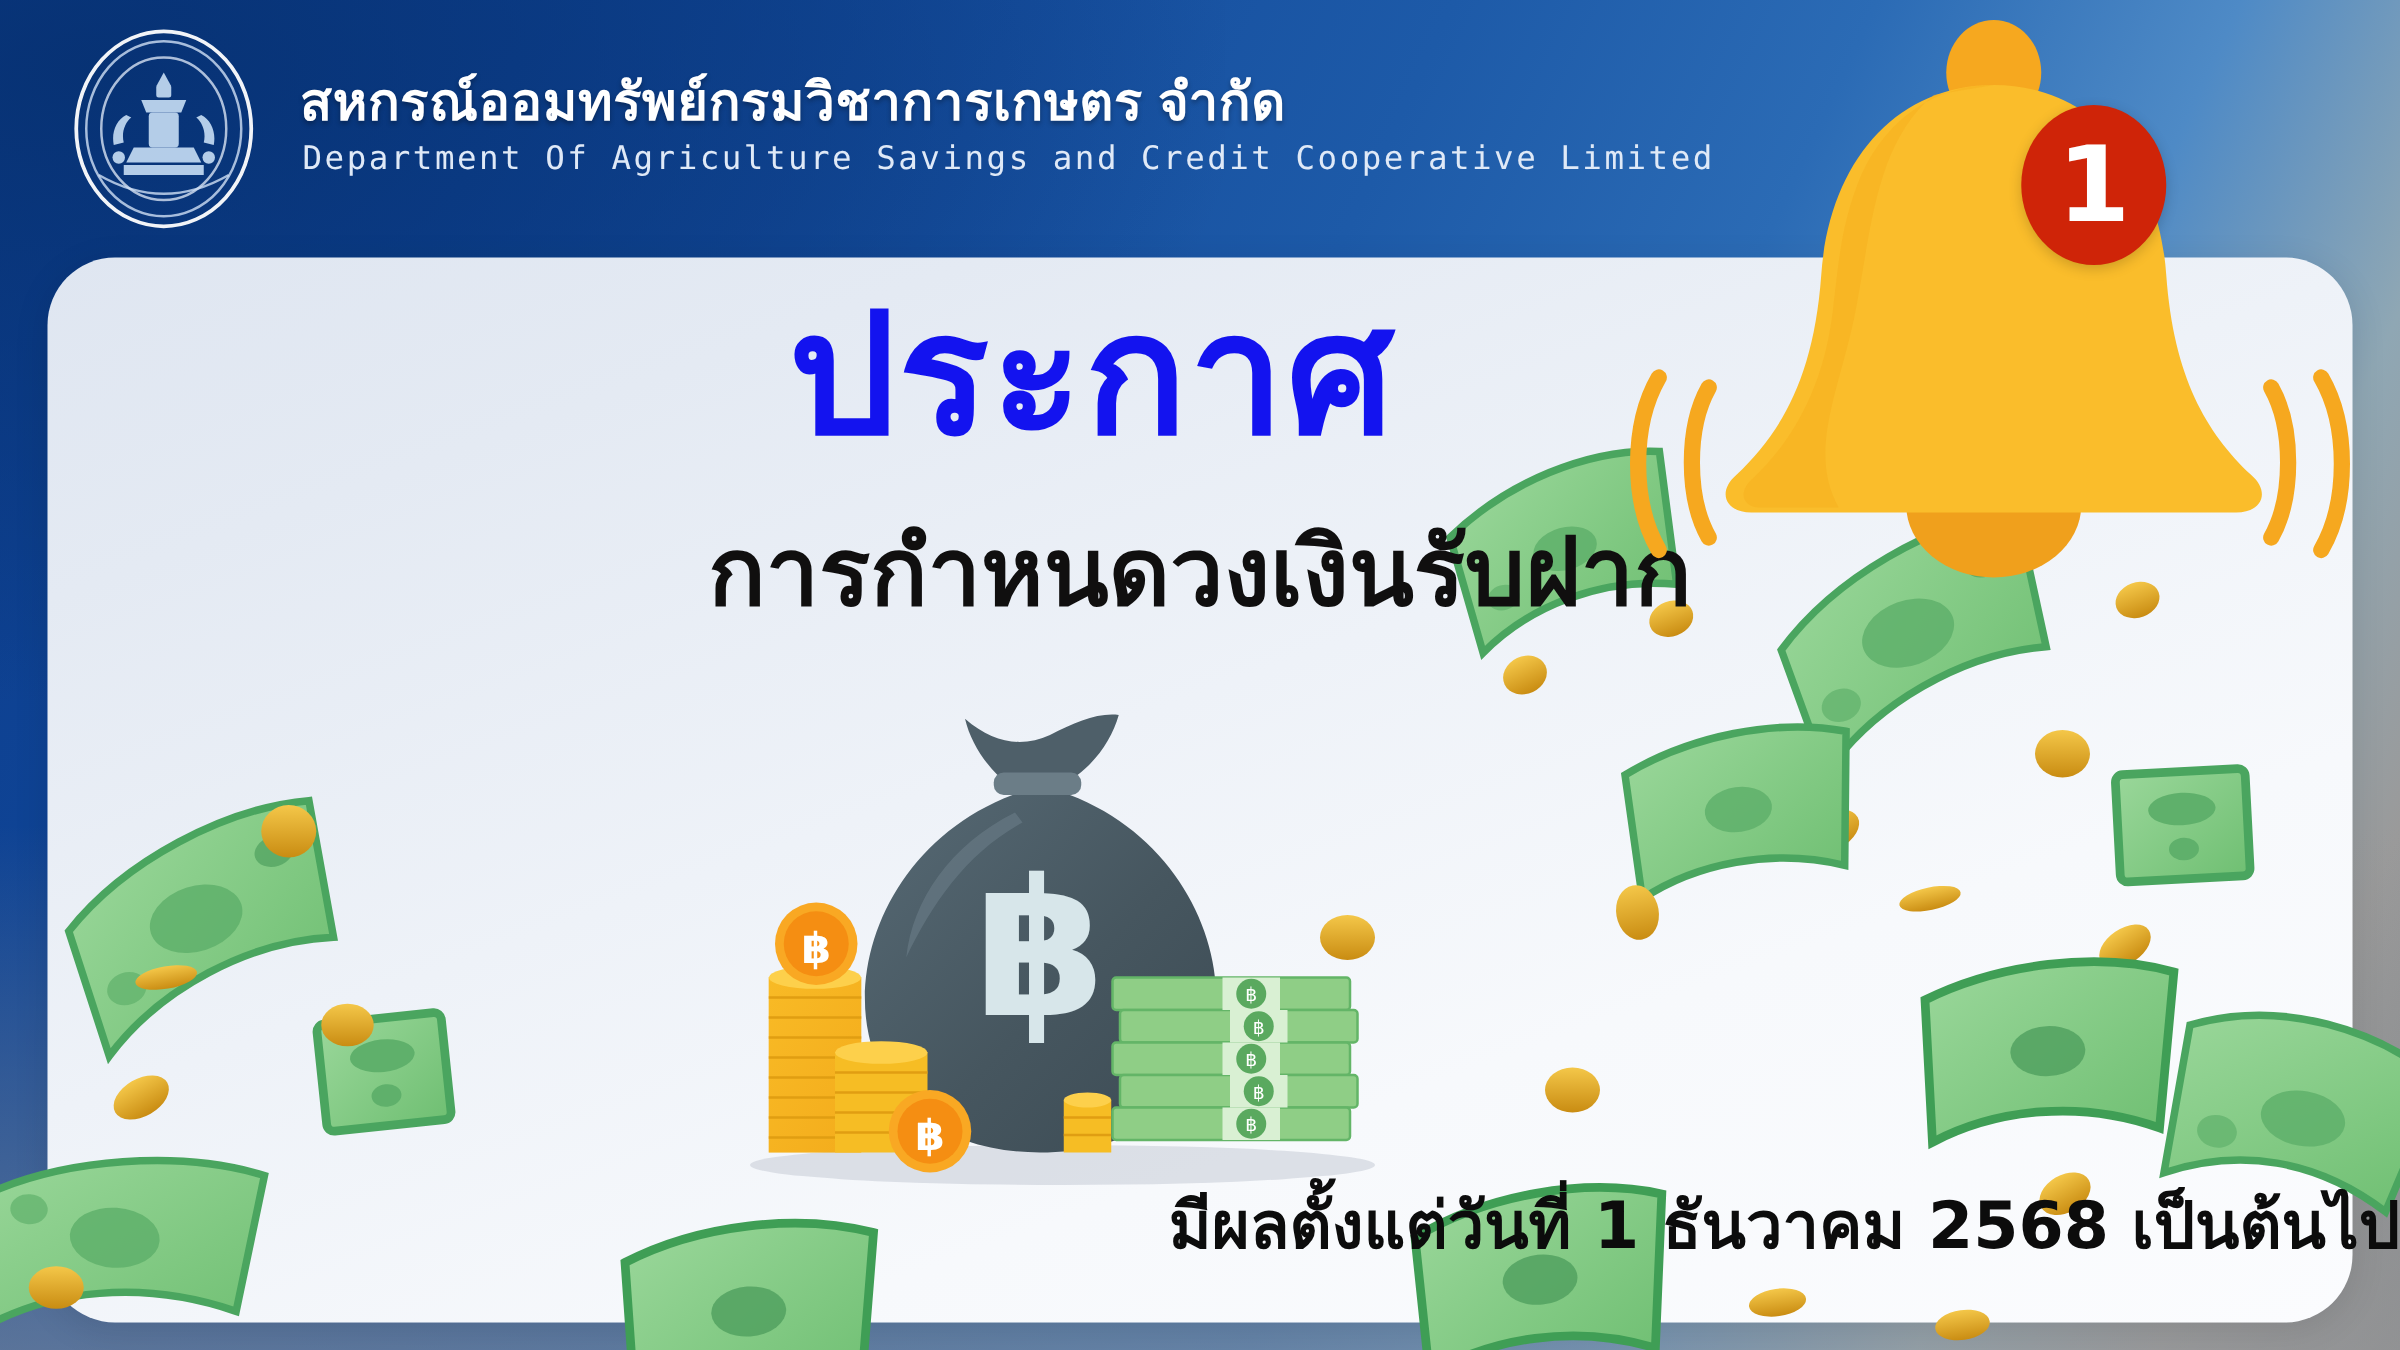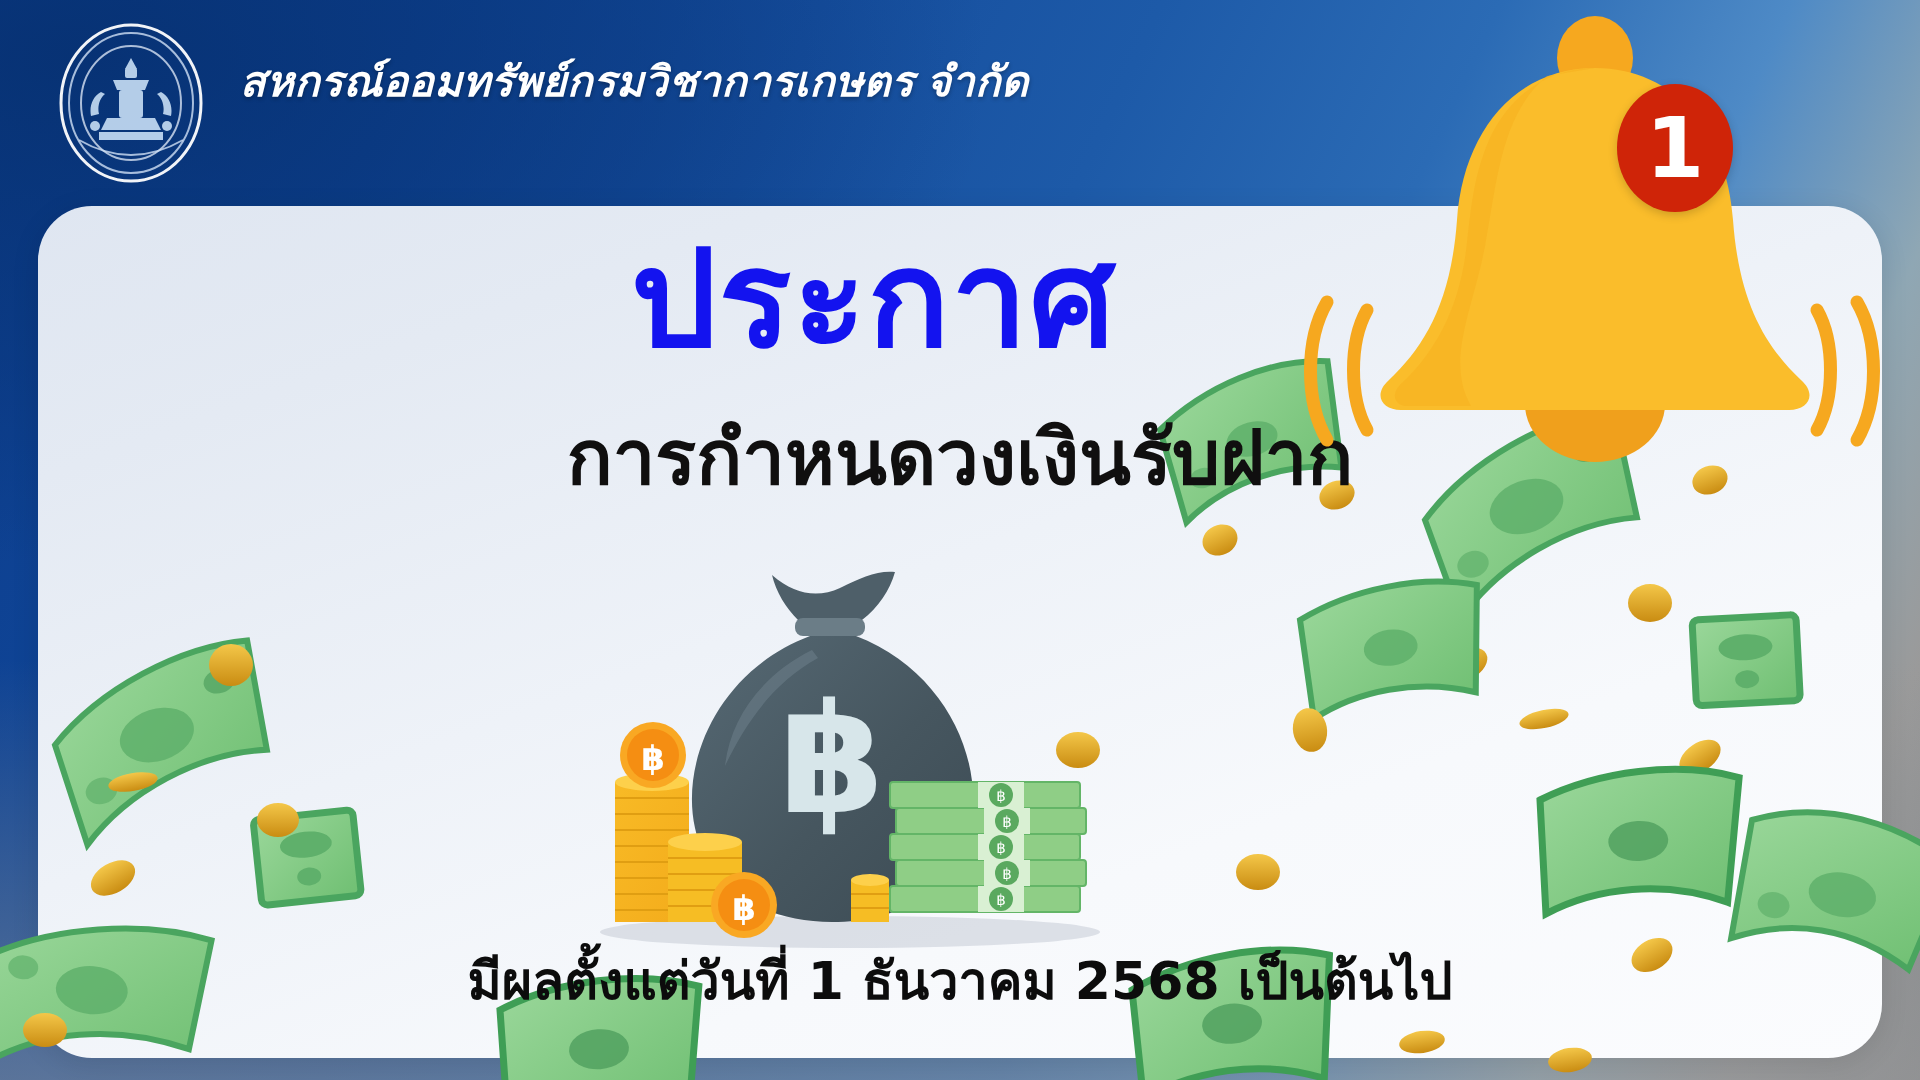--- a/index.html
+++ b/index.html
@@ -34,21 +34,20 @@
   }
   #bg-shade-bottom {
     position:absolute; left:0; bottom:0; width:1920px; height:420px;
     background:linear-gradient(to bottom, rgba(120,130,140,0) 0%, rgba(140,145,150,.35) 60%, rgba(150,152,155,.55) 100%);
   }
 
   
   #header {
     position:absolute; left:0; top:0; width:1604px; height:210px;
     z-index:6;
-    font-style:italic;
   }
   #logo-emblem {
     position:absolute; left:55px; top:22px; width:152px; height:162px;
   }
   #org-name-th {
     position:absolute; left:240px; top:48px;
     color:#ffffff;
     font-size:42px; font-weight:bold;
     letter-spacing:.5px;
     text-shadow:0 2px 4px rgba(0,0,0,.30);
@@ -98,21 +97,21 @@
   #headline-sub .word {
     display:inline-block;
     color:#100f0f;
     font-size:76px;
     font-weight:bold;
     line-height:1;
     font-family:"DejaVu Sans", sans-serif;
   }
   #footnote {
     position:absolute; left:0; top:955px; width:1920px;
-    text-align:center;
+    text-align:right;
     z-index:9;
     pointer-events:none;
   }
   #footnote .word {
     display:inline-block;
     color:#0c0c0c;
     font-size:52px;
     font-weight:bold;
     line-height:1;
     font-family:"DejaVu Sans", sans-serif;
@@ -387,20 +386,21 @@
           <path d="M44 110 h64 v8 h-64 z"></path>
           <path d="M46 70 c-8 4 -12 14 -10 24 l8 -2 c-2 -8 1 -16 6 -20z"></path>
           <path d="M106 70 c8 4 12 14 10 24 l-8 -2 c2 -8 -1 -16 -6 -20z"></path>
           <circle cx="40" cy="104" r="5"></circle>
             <circle cx="112" cy="104" r="5"></circle>
         </g>
         <path d="M24 118 q52 30 104 0" fill="none" stroke="#cfe0f5" stroke-width="2" opacity=".8"></path>
       </svg>
     </div>
     <div id="org-name-th">สหกรณ์ออมทรัพย์กรมวิชาการเกษตร จำกัด</div>
+    <div id="org-name-en">Department Of Agriculture Savings and Credit Cooperative Limited</div>
   </div>
 
   <div id="bell-group">
     <svg width="620" height="470" viewBox="0 0 620 470">
 
       <g fill="none" stroke="#f6a81f" stroke-width="13" stroke-linecap="round">
         <path d="M42 292 C20 330 20 392 42 430"></path>
         <path d="M82 300 C64 332 64 388 82 420"></path>
       </g>
 

